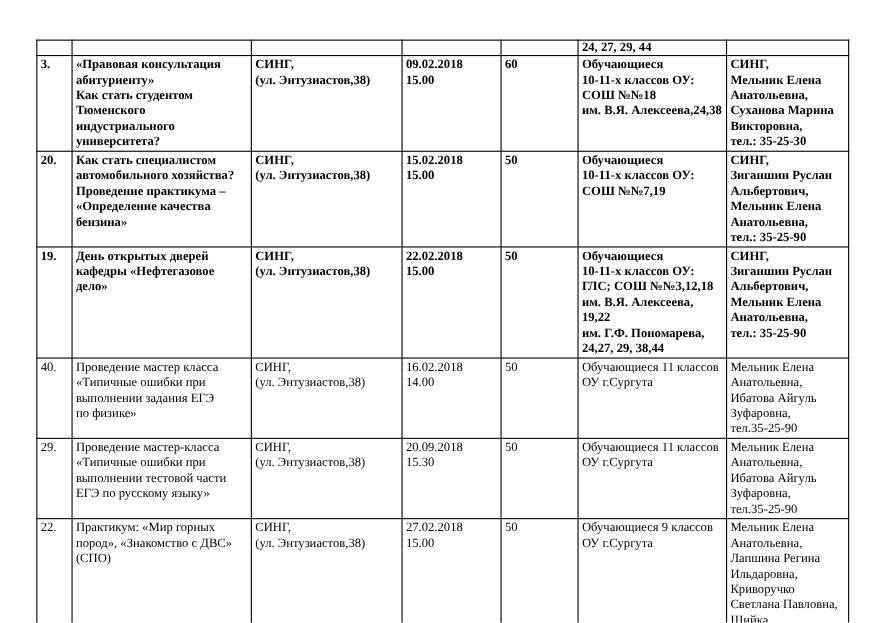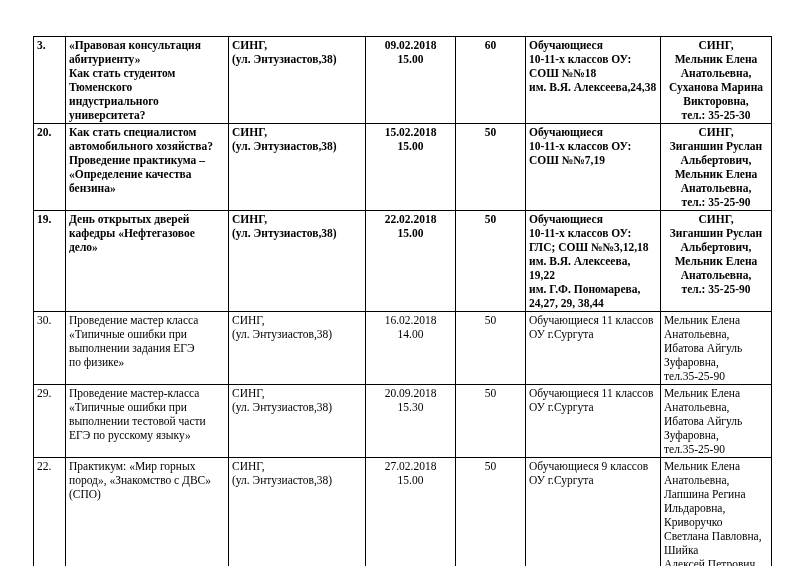--- a/index.html
+++ b/index.html
@@ -24,40 +24,49 @@
   table.schedule td {
     border: 1px solid #000;
     vertical-align: top;
     padding: 1px 3px;
     font-size: 11.5px;
     line-height: 14px;
     white-space: pre-line;
     overflow: hidden;
   }
   tr.bold td { font-weight: bold; }
-  td.ctr { text-align: center; }
+  td.ctr { text-align: left; }
   td.lh16 { line-height: 16.5px; }
   tr.partial td { height: 10px; padding-top: 0; padding-bottom: 0; line-height: 13px; }
 </style>
 </head>
 <body>
 
 <div class="page">
   <table class="schedule">
     <colgroup>
       <col style="width:32px">
       <col style="width:163px">
       <col style="width:137px">
       <col style="width:90px">
       <col style="width:70px">
       <col style="width:135px">
       <col style="width:111px">
     </colgroup>
 
     <tbody>
+        <tr class="partial bold">
+      <td></td>
+      <td></td>
+      <td></td>
+      <td></td>
+      <td></td>
+      <td>24, 27, 29, 44</td>
+      <td></td>
+    </tr>
 
     <tr class="bold" style="height:83px">
       <td>3.</td>
       <td>«Правовая консультация
 абитуриенту»
 Как стать студентом
 Тюменского
 индустриального
 университета?</td>
       <td>СИНГ,
@@ -118,21 +127,21 @@
 24,27, 29, 38,44</td>
       <td class="ctr">СИНГ,
 Зиганшин Руслан
 Альбертович,
 Мельник Елена
 Анатольевна,
 тел.: 35-25-90</td>
     </tr>
 
     <tr style="height:67px">
-      <td>30.</td>
+      <td>40.</td>
       <td>Проведение мастер класса
 «Типичные ошибки при
 выполнении задания ЕГЭ
 по физике»</td>
       <td>СИНГ,
 (ул. Энтузиастов,38)</td>
       <td class="ctr">16.02.2018
 14.00</td>
       <td class="ctr">50</td>
       <td>Обучающиеся 11 классов

